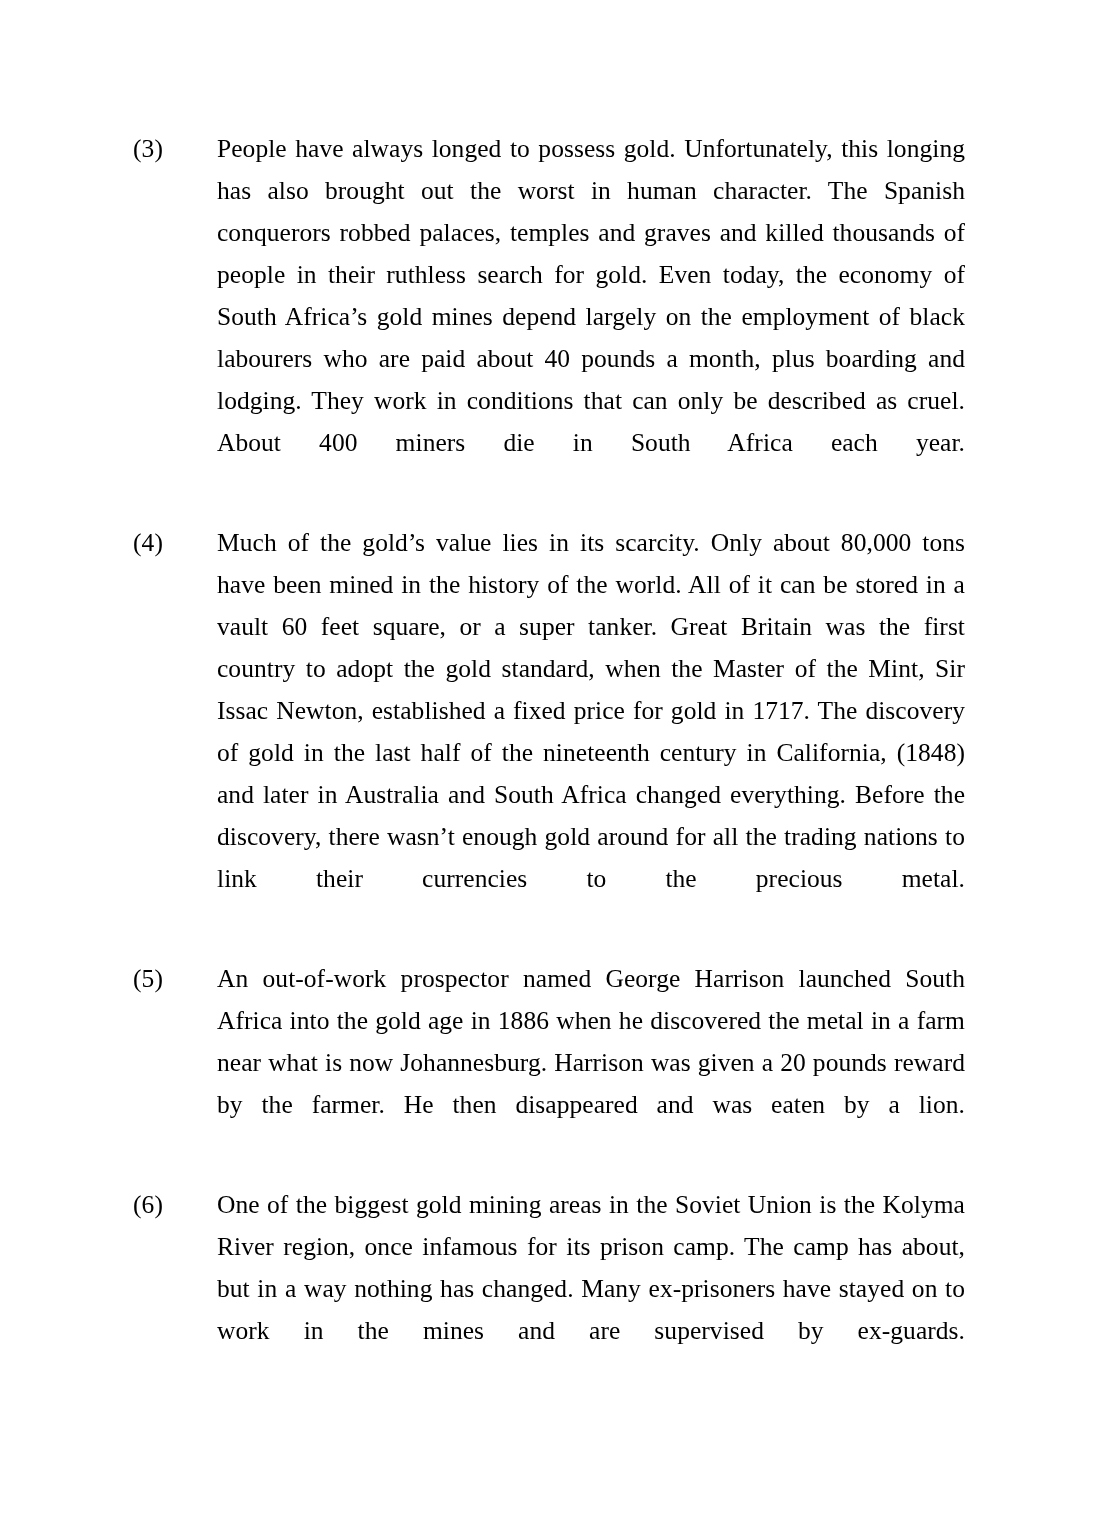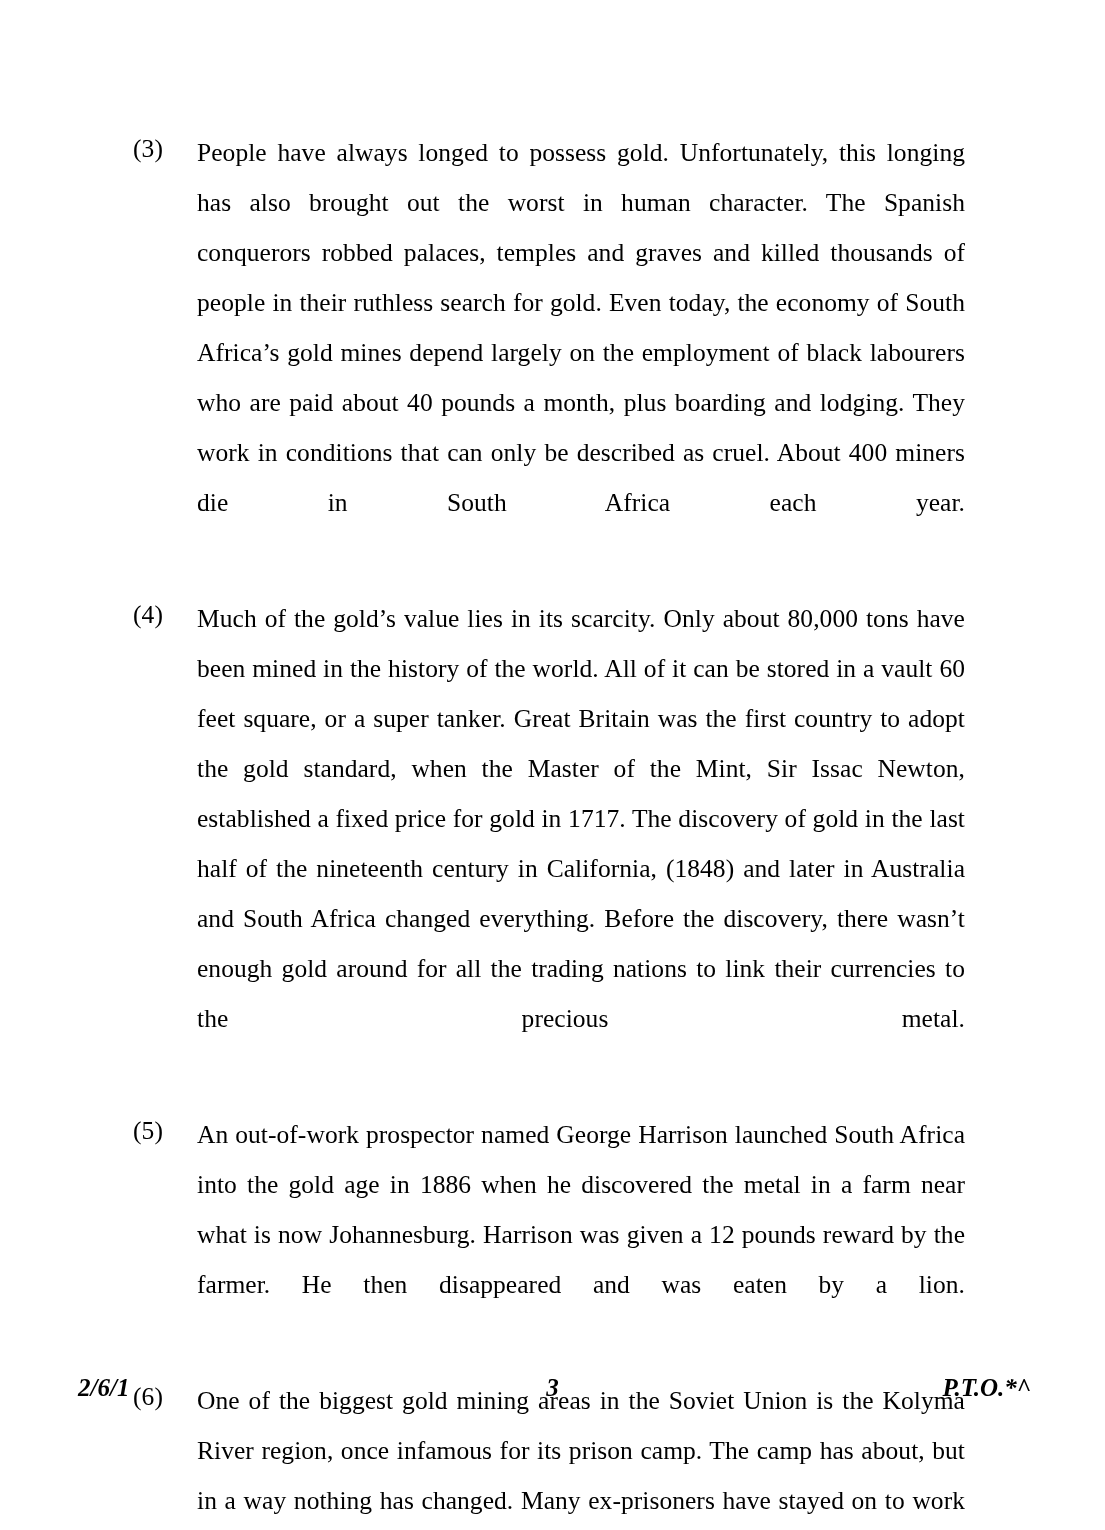--- a/index.html
+++ b/index.html
@@ -47,26 +47,27 @@
     width: 52px;
     font-size: 25.5px;
     line-height: 42px;
     text-align: left;
     letter-spacing: 0.1px;
   }
 
   .para-text {
     display: block;
     font-size: 25.5px;
-    line-height: 50px;
+    line-height: 42px;
     text-align: justify;
     text-justify: inter-word;
     letter-spacing: 0.05px;
     word-spacing: 0.2px;
     hyphens: none;
+    margin-left: 20px;
     -webkit-hyphens: none;
   }
 
   
   .para-text::after {
     content: "";
     display: inline-block;
     width: 100%;
   }
 
@@ -117,29 +118,24 @@
       <span class="para-text">People have always longed to possess gold. Unfortunately, this longing has also brought out the worst in human character. The Spanish conquerors robbed palaces, temples and graves and killed thousands of people in their ruthless search for gold. Even today, the economy of South Africa’s gold mines depend largely on the employment of black labourers who are paid about 40 pounds a month, plus boarding and lodging. They work in conditions that can only be described as cruel. About 400 miners die in South Africa each year.</span>
     </div>
 
     <div class="para">
       <span class="para-marker">(4)</span>
       <span class="para-text">Much of the gold’s value lies in its scarcity. Only about 80,000 tons have been mined in the history of the world. All of it can be stored in a vault 60 feet square, or a super tanker. Great Britain was the first country to adopt the gold standard, when the Master of the Mint, Sir Issac Newton, established a fixed price for gold in 1717. The discovery of gold in the last half of the nineteenth century in California, (1848) and later in Australia and South Africa changed everything. Before the discovery, there wasn’t enough gold around for all the trading nations to link their currencies to the precious metal.</span>
     </div>
 
     <div class="para">
       <span class="para-marker">(5)</span>
-      <span class="para-text">An out-of-work prospector named George Harrison launched South Africa into the gold age in 1886 when he discovered the metal in a farm near what is now Johannesburg. Harrison was given a 12 pounds reward by the farmer. He then disappeared and was eaten by a lion.</span>
+      <span class="para-text">An out-of-work prospector named George Harrison launched South Africa into the gold age in 1886 when he discovered the metal in a farm near what is now Johannesburg. Harrison was given a 20 pounds reward by the farmer. He then disappeared and was eaten by a lion.</span>
     </div>
 
     <div class="para">
       <span class="para-marker">(6)</span>
       <span class="para-text">One of the biggest gold mining areas in the Soviet Union is the Kolyma River region, once infamous for its prison camp. The camp has about, but in a way nothing has changed. Many ex-prisoners have stayed on to work in the mines and are supervised by ex-guards.</span>
     </div>
 
   </div>
 
-  <div class="footer">
-    <span class="footer-left">2/6/1</span>
-    <span class="footer-center">3</span>
-    <span class="footer-right">P.T.O.*^</span>
-  </div>
 
 </div>
 
 </body></html>

